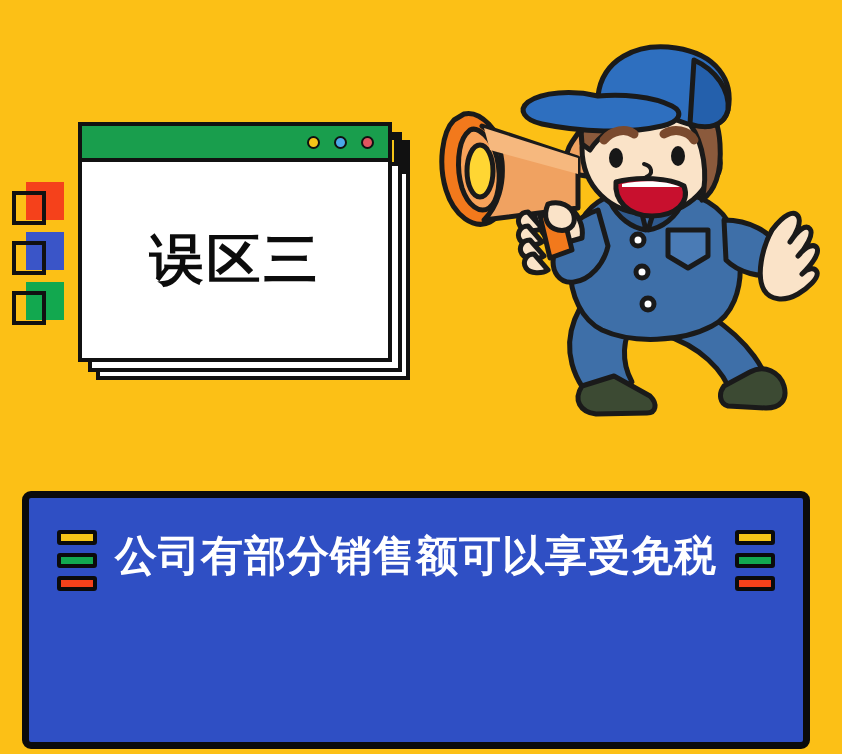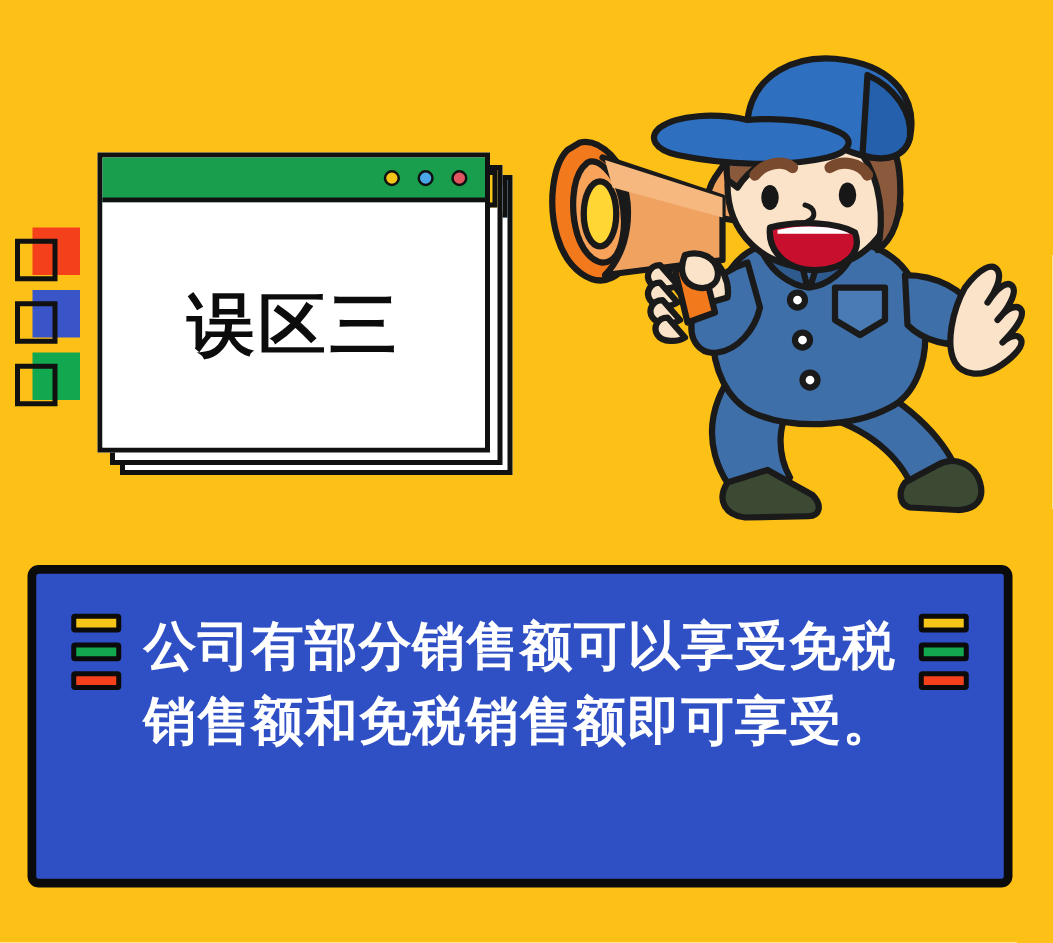--- a/index.html
+++ b/index.html
@@ -335,33 +335,32 @@
 
         <path d="M184 148
                  C 206 142, 238 144, 252 152
                  C 258 168, 244 182, 220 182
                  C 196 182, 182 166, 184 148 Z" fill="#C8102E"></path>
         <path d="M190 150 C 210 145, 238 147, 248 153 L 190 153 Z" fill="#FFFFFF" stroke="none"></path>
       </g>
     </svg>
   </div>
 
-  <div class="banner" style="background: rgb(47, 79, 196); border-color: rgb(11, 11, 11);">
+  <div class="banner" style="background: rgb(47, 79, 196); border-color: rgb(11, 11, 11); margin-top: 39px;">
 
     <div class="bar-group left">
       <span class="bar" id="lbar0" style="background: rgb(245, 197, 24);"></span>
       <span class="bar" id="lbar1" style="background: rgb(18, 168, 79);"></span>
       <span class="bar" id="lbar2" style="background: rgb(245, 65, 27);"></span>
     </div>
 
     <div class="bar-group right">
       <span class="bar" id="rbar0" style="background: rgb(245, 197, 24);"></span>
       <span class="bar" id="rbar1" style="background: rgb(18, 168, 79);"></span>
       <span class="bar" id="rbar2" style="background: rgb(245, 65, 27);"></span>
     </div>
 
     <div class="banner-text" style="color: rgb(255, 255, 255);">
       <div>公司有部分销售额可以享受免税</div>
-      <div>销售额和免税销售额即可享受。</div>
     </div>
   </div>
 
 </div>
 
 </body></html>

